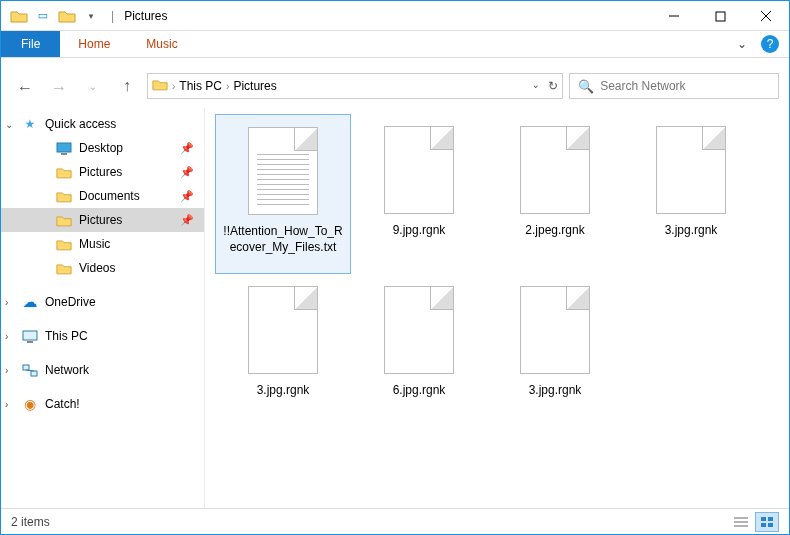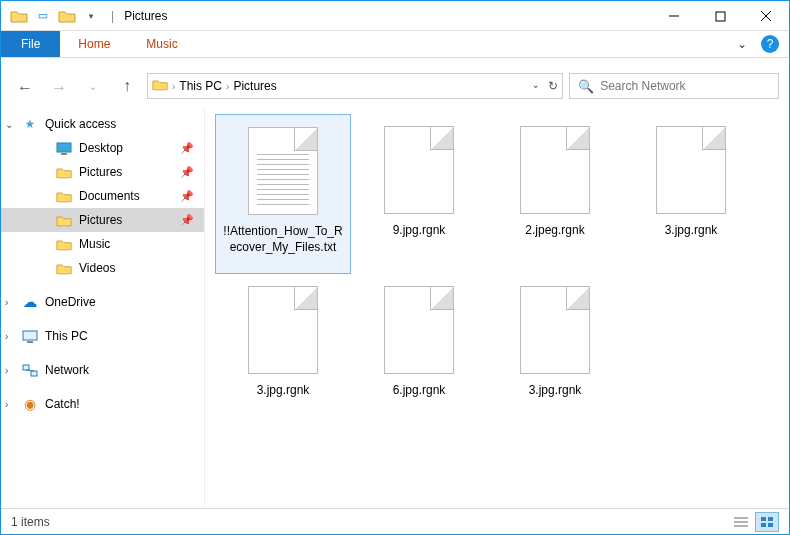--- a/index.html
+++ b/index.html
@@ -292,21 +292,21 @@
       <div class="file-item">
         <div class="file-thumb">
           <div class="blank-doc"></div>
         </div>
         <div class="file-label">3.jpg.rgnk</div>
       </div>
     </div>
 </div>
 
 <div class="statusbar">
-  <span>1 items</span>
+  <span>2 items</span>
   <div class="status-right">
     <div class="view-btn">
       <svg width="14" height="12" viewBox="0 0 14 12">
           <line x1="0" y1="2" x2="14" y2="2" stroke="#666"></line>
           <line x1="0" y1="6" x2="14" y2="6" stroke="#666"></line>
           <line x1="0" y1="10" x2="14" y2="10" stroke="#666"></line>
         </svg>
     </div>
     <div class="view-btn active">
       <svg width="14" height="12" viewBox="0 0 14 12">

